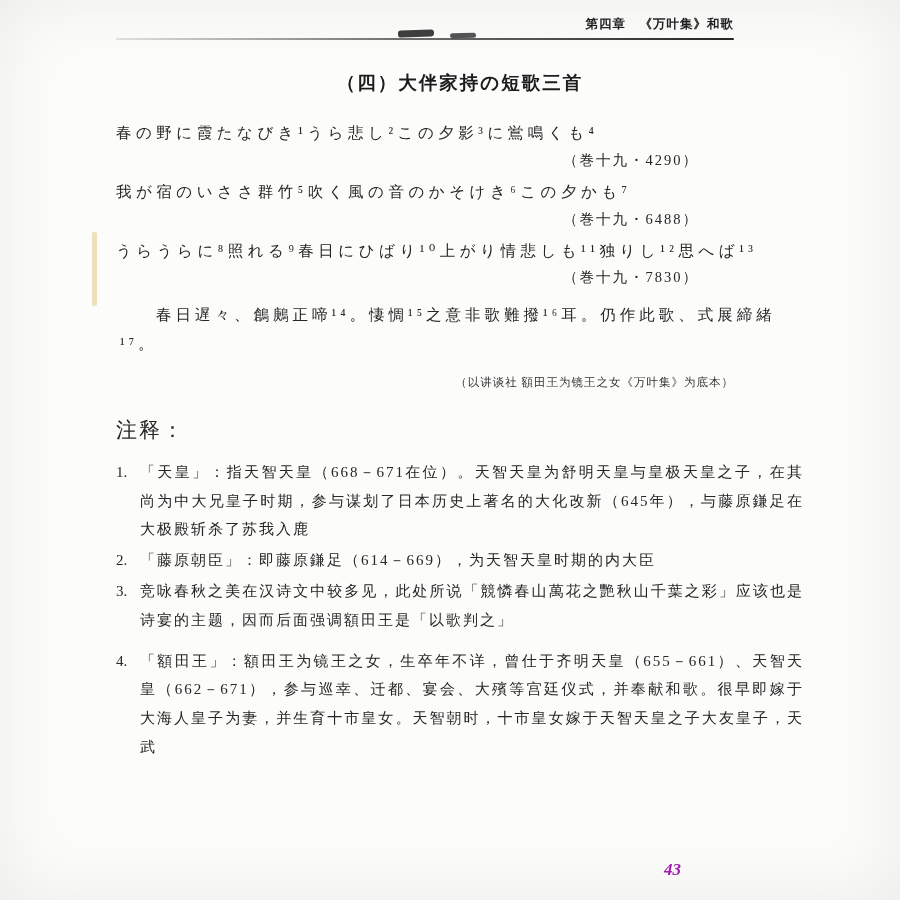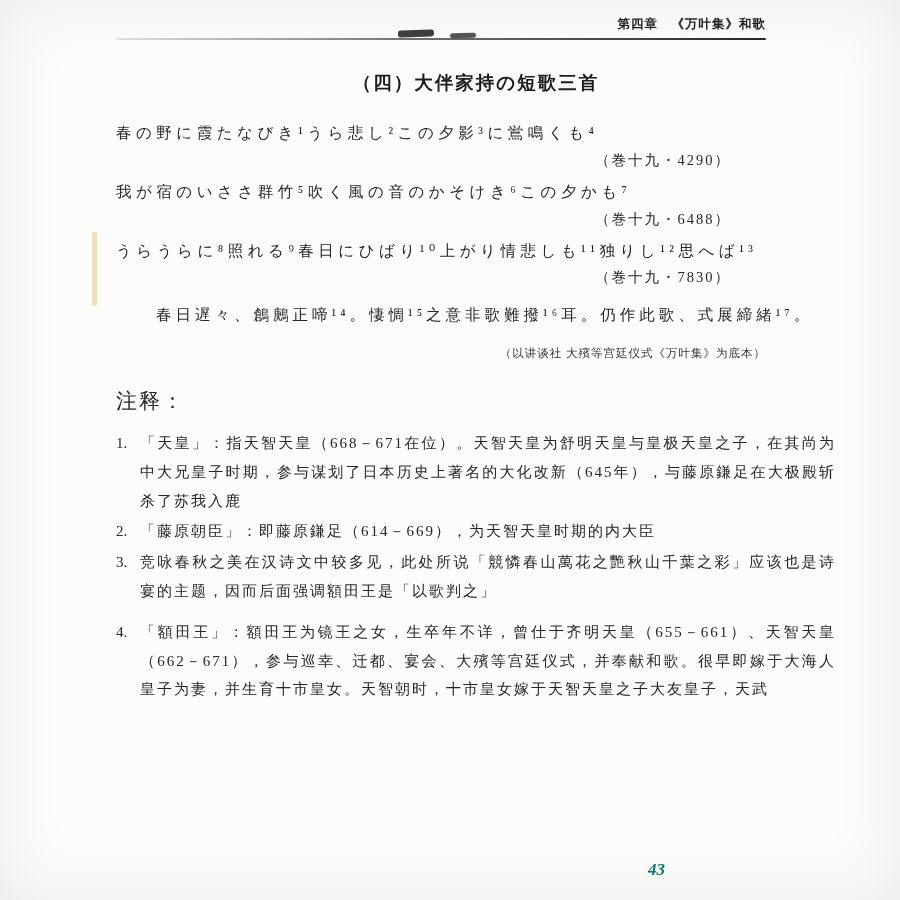--- a/index.html
+++ b/index.html
@@ -8,21 +8,21 @@
     position: relative;
     width: 900px;
     height: 900px;
     margin: 0 auto;
     background: #fcfcfb;
     box-shadow: inset 0 0 70px rgba(0,0,0,0.07);
     font-family: "Liberation Serif", "DejaVu Serif", serif;
     color: #262626;
     overflow: hidden;
   }
-  .content { padding: 16px 64px 0 116px; }
+  .content { padding: 16px 96px 0 116px; }
 
   
   .header { position: relative; text-align: right; padding-right: 70px;
             font-weight: bold; font-size: 12.5px; letter-spacing: 1px; color: #1e1e1e; }
   .header-rule { margin-top: 5px; height: 2px; border-radius: 1px;
             background: linear-gradient(to right, rgba(40,40,40,0.12), rgba(40,40,40,0.65) 45%, rgba(15,15,15,0.9)); }
 
   
   .smudge-1 { position: absolute; left: 398px; top: 30px; width: 36px; height: 7px;
               background: #1c1c1c; border-radius: 3px; transform: rotate(-2deg); opacity: .85; }
@@ -47,22 +47,22 @@
 
   .notes-heading { margin: 26px 0 0; font-size: 21px; letter-spacing: 2px; }
   .notes-subheading { margin: 12px 0 0; font-size: 15.5px; letter-spacing: 2px; }
 
   .notes { margin-top: 14px; }
   .note { display: flex; margin-bottom: 2px; font-size: 15px; line-height: 1.92; }
   .note-num { width: 24px; flex: none; }
   .note-text { flex: 1; text-align: justify; letter-spacing: 2px; }
   .note:last-child { margin-top: 12px; }
 
-  .page-number { position: absolute; left: 648px; top: 860px;
-                 font-size: 17px; font-weight: bold; font-style: italic; color: #0f766e; }
+  .page-number { position: absolute; left: 664px; top: 860px;
+                 font-size: 17px; font-weight: bold; font-style: italic; color: #a21caf; }
 </style>
 </head>
 <body>
 
 <div class="page">
 
   <div class="smudge-1"></div>
   <div class="smudge-2"></div>
   <div class="left-strip"></div>
 
@@ -88,21 +88,21 @@
         </div>
 
         <div class="poem">
           <p class="poem-line">うらうらに⁸照れる⁹春日にひばり¹⁰上がり情悲しも¹¹独りし¹²思へば¹³</p>
           <p class="poem-citation">（巻十九・7830）</p>
         </div>
       </section>
 
     <p class="kanbun">春日遅々、鶬鶊正啼¹⁴。悽惆¹⁵之意非歌難撥¹⁶耳。仍作此歌、式展締緒¹⁷。</p>
 
-    <p class="source-note">（以讲谈社 大殯等宫廷仪式《万叶集》为底本）</p>
+    <p class="source-note">（以讲谈社 額田王为镜王之女《万叶集》为底本）</p>
 
     <p class="notes-heading">注释：</p>
 
     <section class="notes">
 
         <div class="note">
           <span class="note-num">1.</span>
           <span class="note-text">「天皇」：指天智天皇（668－671在位）。天智天皇为舒明天皇与皇极天皇之子，在其尚为中大兄皇子时期，参与谋划了日本历史上著名的大化改新（645年），与藤原鎌足在大极殿斩杀了苏我入鹿</span>
         </div>
 

